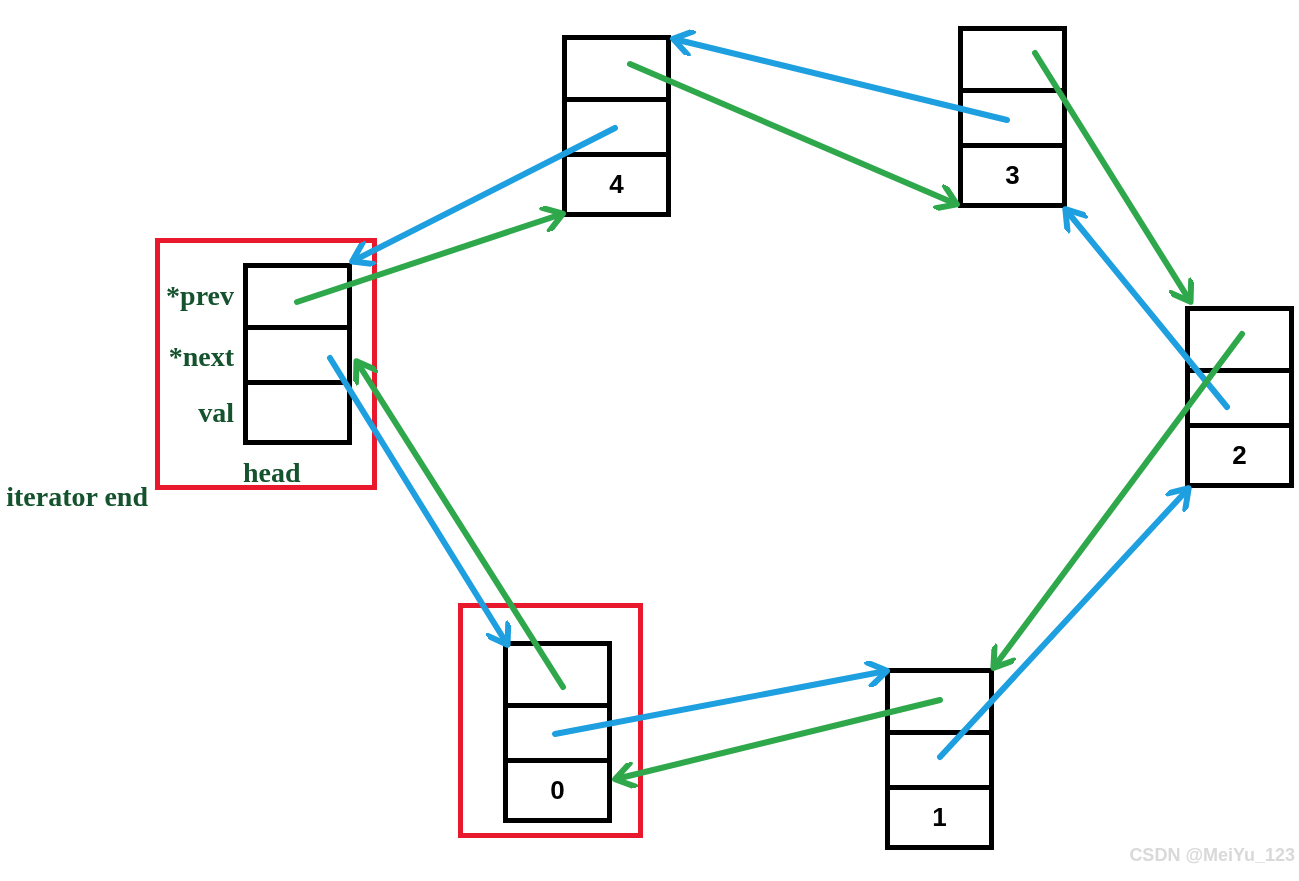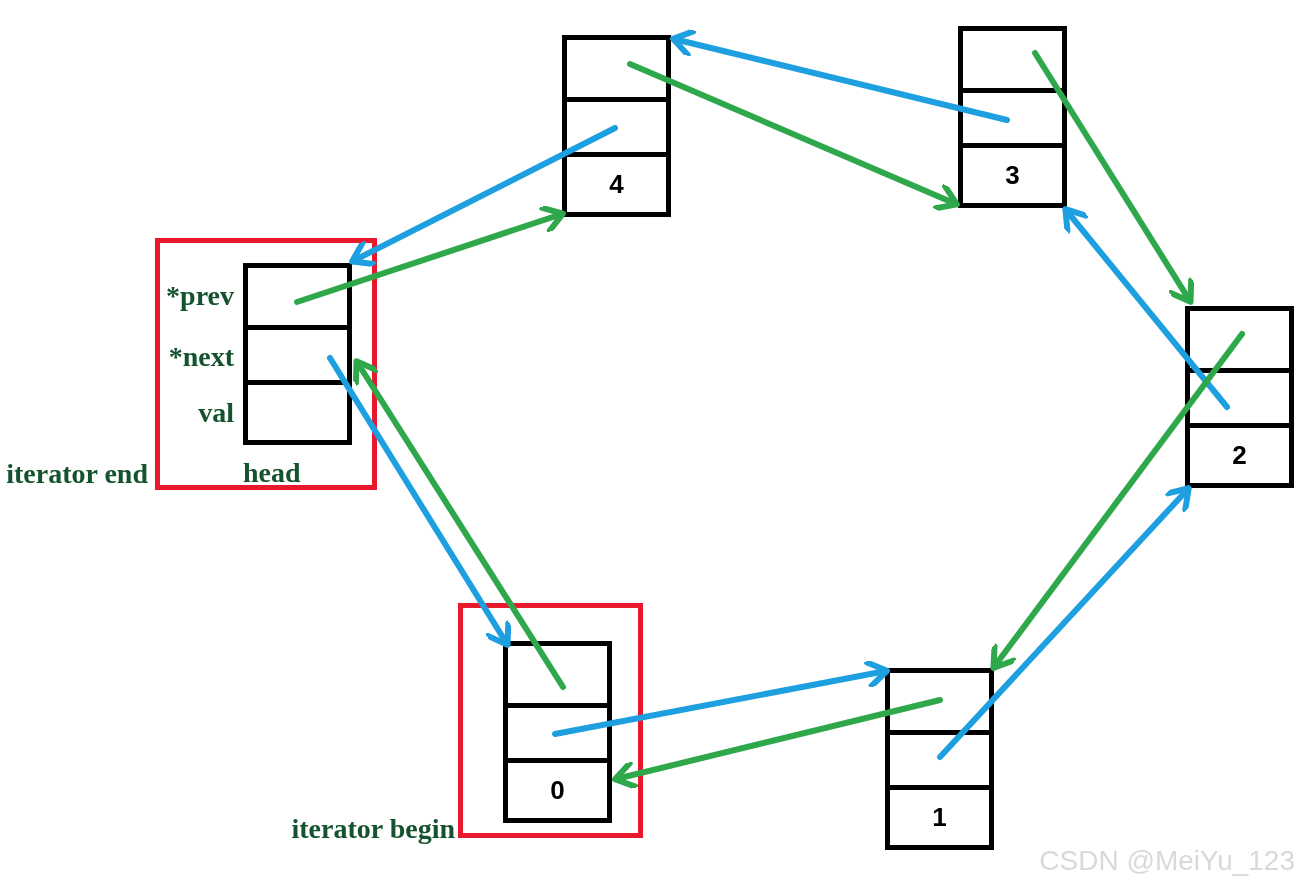--- a/index.html
+++ b/index.html
@@ -29,25 +29,25 @@
   }
   #iter-end-box{left:155px;top:238px;width:222px;height:252px;}
   #iter-begin-box{left:458px;top:603px;width:185px;height:235px;}
   
   .txt{position:absolute;color:#14532d;font-weight:700;font-size:28px;line-height:30px;white-space:nowrap;font-family:Liberation Serif, serif;}
   .field-label{text-align:right;width:84px;}
   #lbl-prev{left:150px;top:281px;}
   #lbl-next{left:150px;top:342px;}
   #lbl-val{left:150px;top:398px;}
   #head-caption{left:243px;top:458px;width:109px;}
-  #iterator-end-label{left:0px;top:459px;width:148px;text-align:right;}
+  #iterator-end-label{left:0px;top:482px;width:148px;text-align:right;}
   #iterator-begin-label{left:280px;top:814px;width:175px;text-align:right;}
   
   #watermark{
-    position:absolute;right:4px;top:845px;color:#D9D9D9;font-weight:400;font-size:28px;
+    position:absolute;right:4px;top:845px;color:#D9D9D9;font-weight:700;font-size:18px;
     font-family:"Liberation Sans","DejaVu Sans",sans-serif;
   }
   
   #arrows-svg{position:absolute;left:0;top:0;width:1299px;height:881px;pointer-events:none;z-index:10;}
 </style>
 </head>
 <body>
 
 <div id="canvas">
 
@@ -89,21 +89,20 @@
     <div class="cell c3">1</div>
   </div>
 
   <div class="node" id="node-0" style="border-color: rgb(0, 0, 0);">
     <div class="cell c1"></div>
     <div class="cell c2"></div>
     <div class="cell c3">0</div>
   </div>
 
   <div class="txt" id="iterator-end-label">iterator end</div>
-  <div class="txt" id="iterator-begin-label">iterator begin</div>
 
   <div id="watermark" style="color: rgb(217, 217, 217);">CSDN @MeiYu_123</div>
 
   <svg id="arrows-svg" viewBox="0 0 1299 881">
     <defs>
       <marker id="ah-next" markerWidth="26" markerHeight="26" refX="20" refY="13" orient="auto" markerUnits="userSpaceOnUse">
         <path id="ah-next-path" d="M3,1 L21,13 L3,25" fill="none" stroke="#1E9FE0" stroke-width="6" stroke-linecap="round" stroke-linejoin="round"></path>
       </marker>
       <marker id="ah-prev" markerWidth="26" markerHeight="26" refX="20" refY="13" orient="auto" markerUnits="userSpaceOnUse">
         <path id="ah-prev-path" d="M3,1 L21,13 L3,25" fill="none" stroke="#2FA84C" stroke-width="6" stroke-linecap="round" stroke-linejoin="round"></path>

